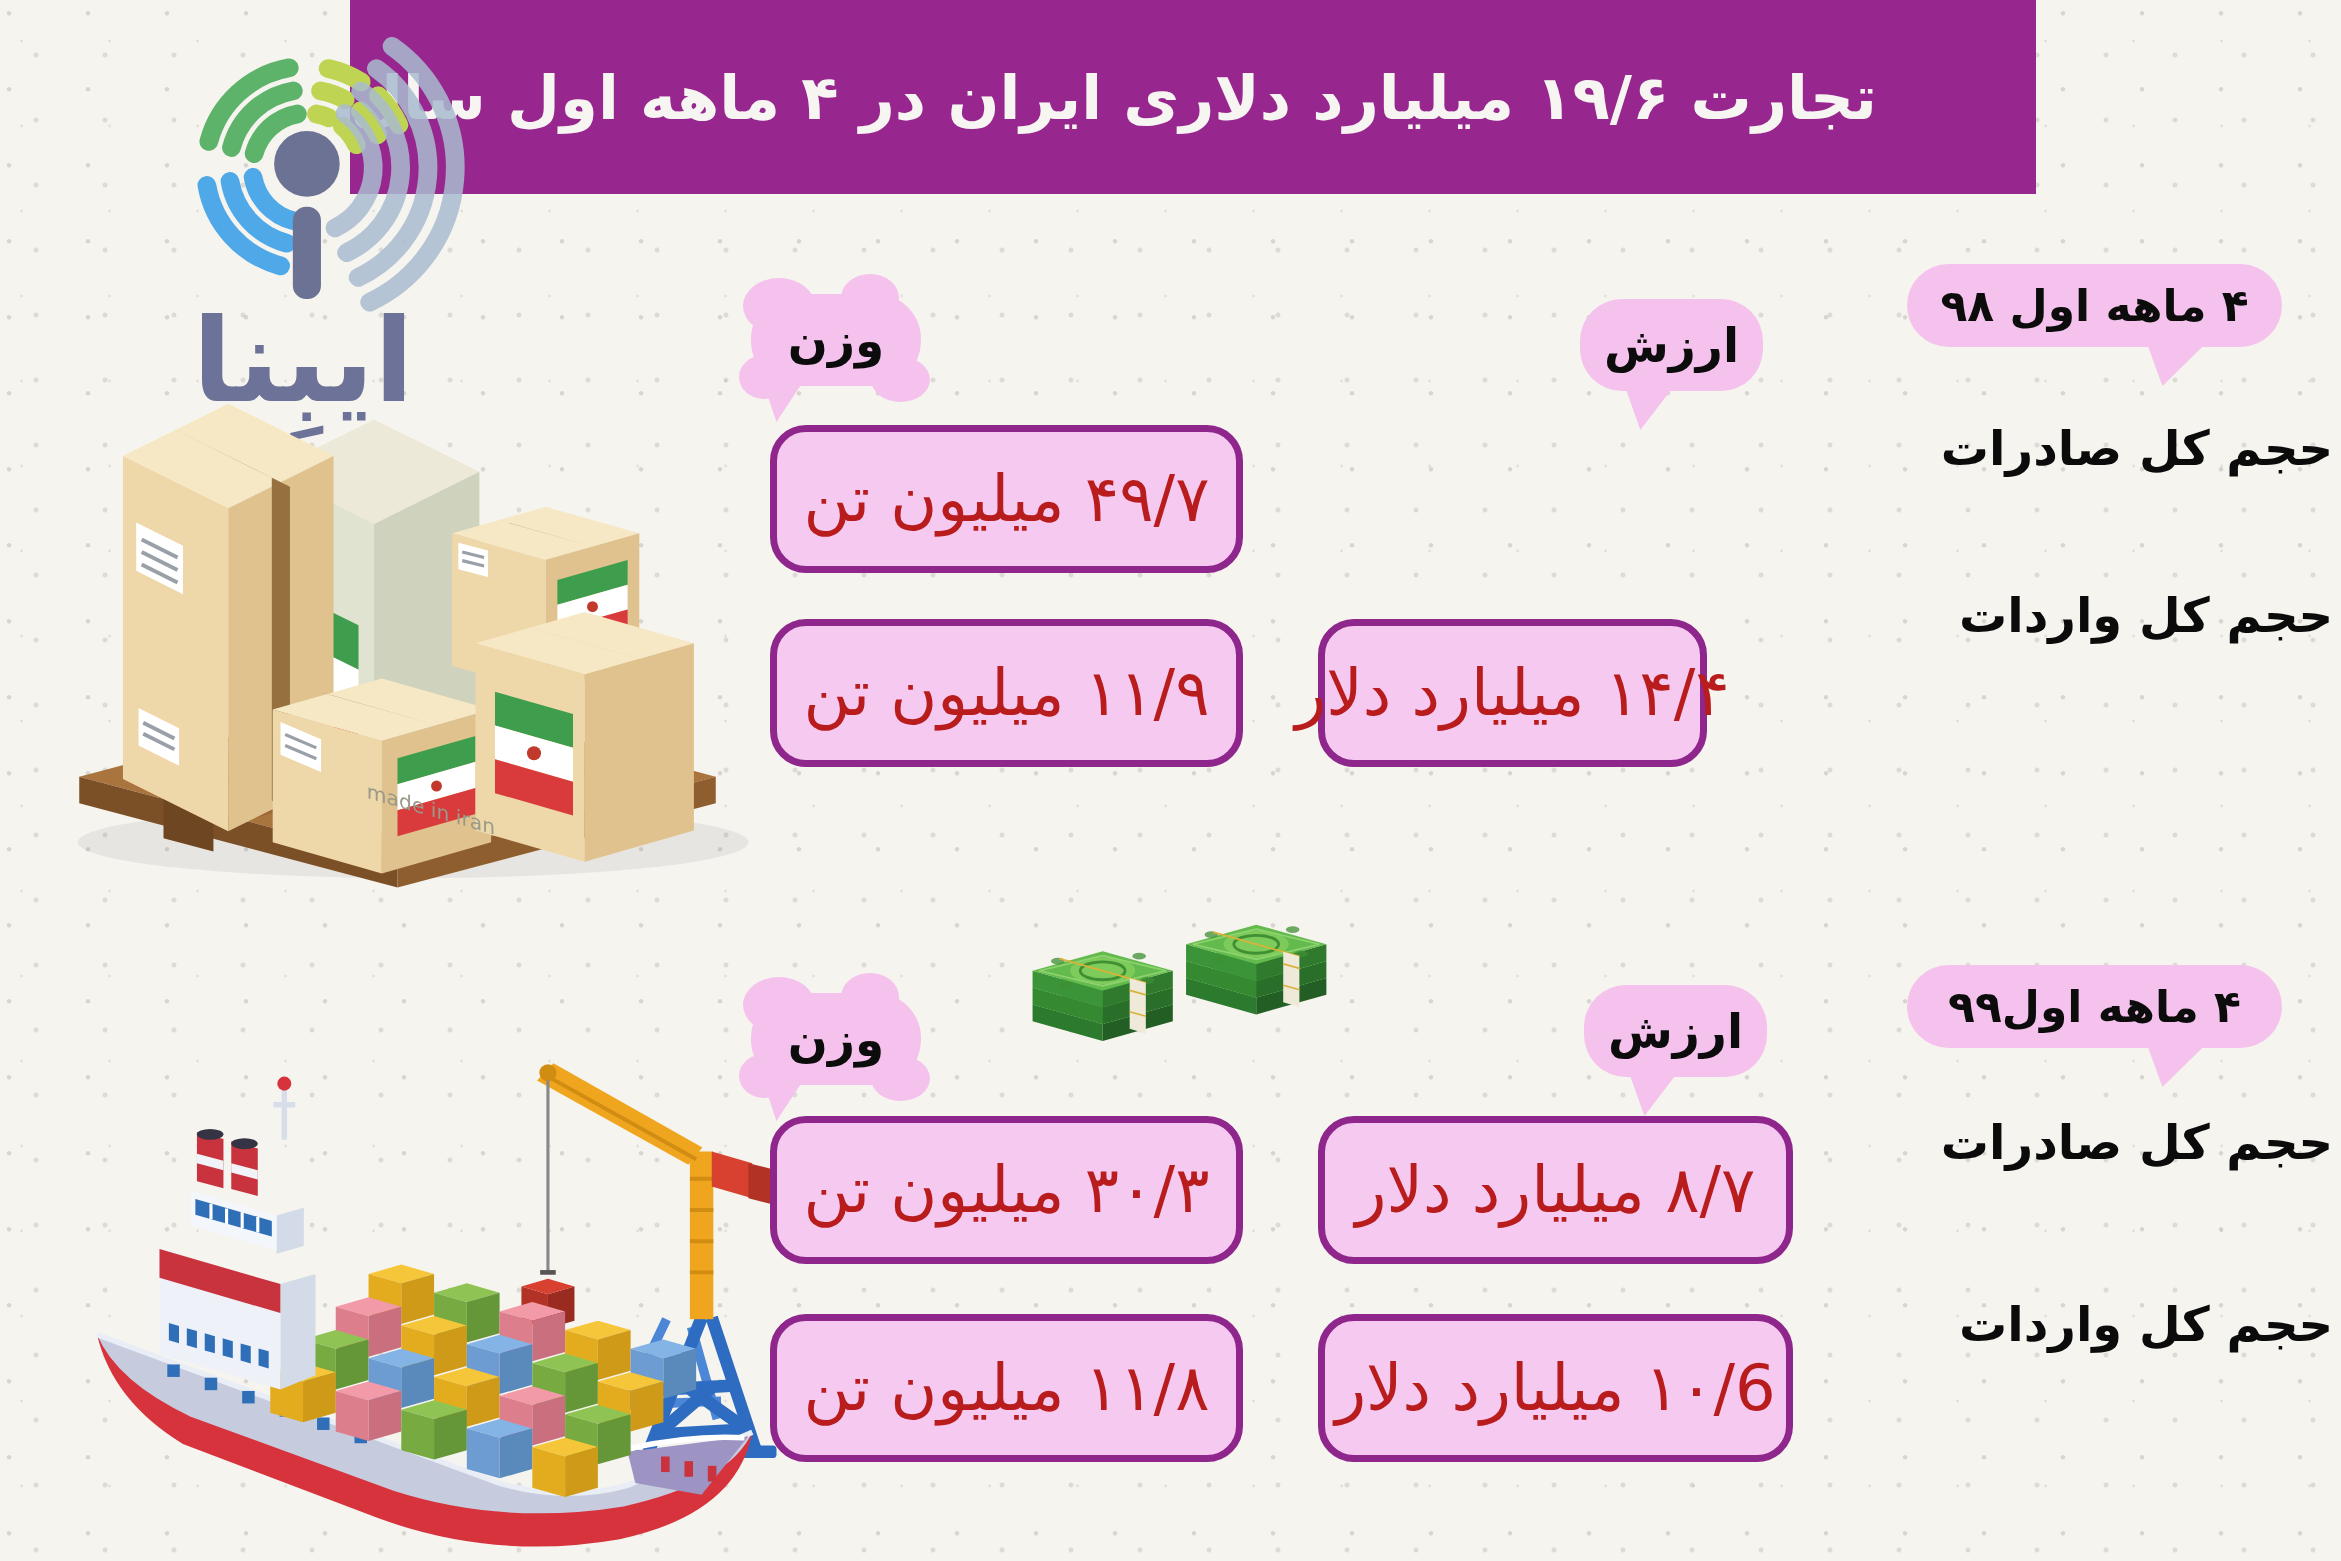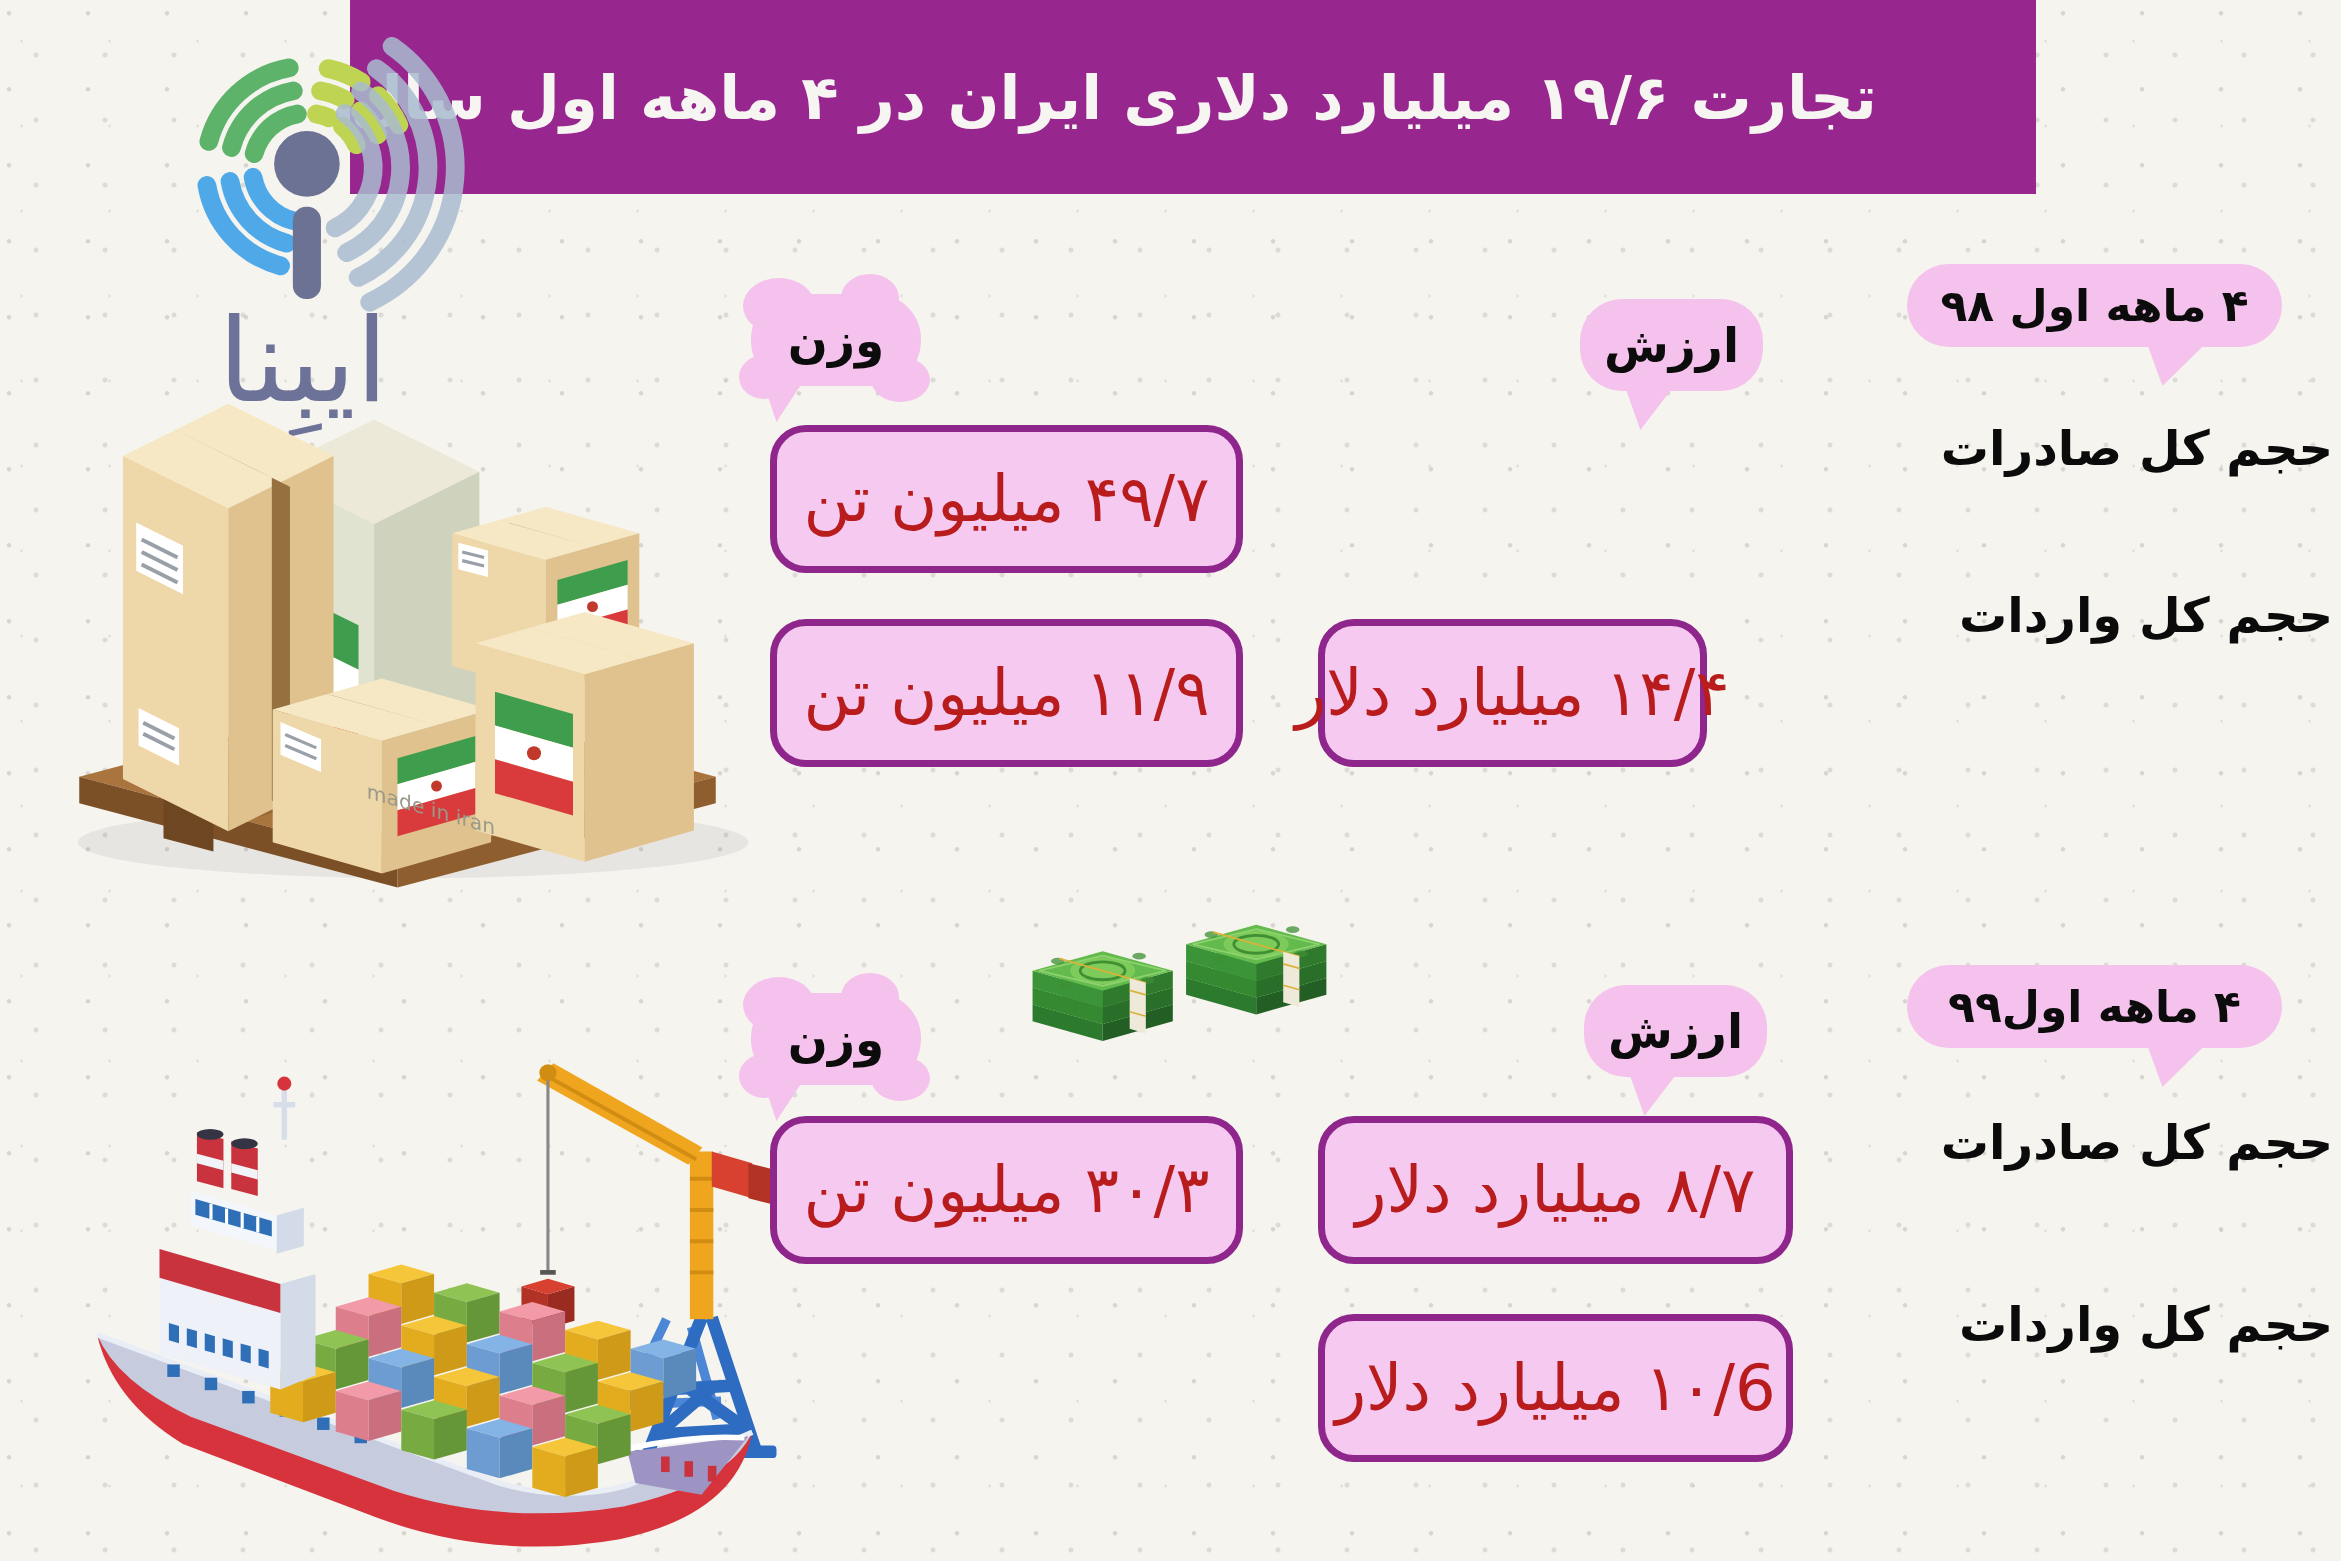--- a/index.html
+++ b/index.html
@@ -14,21 +14,21 @@
       radial-gradient(circle at 22.6px 41px, rgba(100,95,90,.12) 1.1px, transparent 1.9px),
       radial-gradient(circle at 50px 7px,  rgba(150,135,115,.10) 1.4px, transparent 2.2px);
     background-size:79px 76px, 69px 65px, 55px 52px, 88px 85px, 46px 48px;
   }
   .banner{
     position:absolute;left:351px;top:0;width:1686px;height:194px;background:#97278f;
     display:flex;align-items:center;justify-content:flex-end;z-index:1;
   }
   .banner h1{margin:0;color:#f7f5f2;font-size:61px;font-weight:700;white-space:nowrap;}
   .logo{position:absolute;left:101px;top:31px;width:406px;z-index:2;text-align:center;}
-  .logo .wordmark{font-size:116px;font-weight:400;color:#6d7398;line-height:1.05;margin-top:-31px;}
+  .logo .wordmark{font-size:116px;font-weight:700;color:#6d7398;line-height:1.05;margin-top:-31px;}
   .pill{
     position:absolute;box-sizing:border-box;background:#f6c9f1;border:7.8px solid #8e268c;border-radius:36px;
     display:flex;align-items:center;justify-content:center;z-index:3;
   }
   .pill span{font-size:64px;font-weight:400;color:#b91c1c;white-space:nowrap;}
   .speech,.cloud{
     position:absolute;background:#f4c2ec;border-radius:42px;
     display:flex;align-items:center;justify-content:center;z-index:3;
   }
   .speech .txt,.cloud .txt{font-size:47px;font-weight:700;color:#0c0c0c;white-space:nowrap;position:relative;z-index:2;}
@@ -414,15 +414,18 @@
 
   <div class="pill" style="left:1319px;top:1116px;width:475px;height:148px">
     <span>۸/۷ میلیارد دلار</span>
   </div>
   <div class="pill" style="left:1319px;top:1314px;width:475px;height:148px">
     <span>۱۰/6 میلیارد دلار</span>
   </div>
   <div class="pill" style="left:771px;top:1116px;width:473px;height:148px">
     <span>۳۰/۳ میلیون تن</span>
   </div>
+  <div class="pill" style="left:771px;top:1314px;width:473px;height:148px">
+    <span>۱۱/۸ میلیون تن</span>
+  </div>
 
 </div>
 
 
 </body></html>

